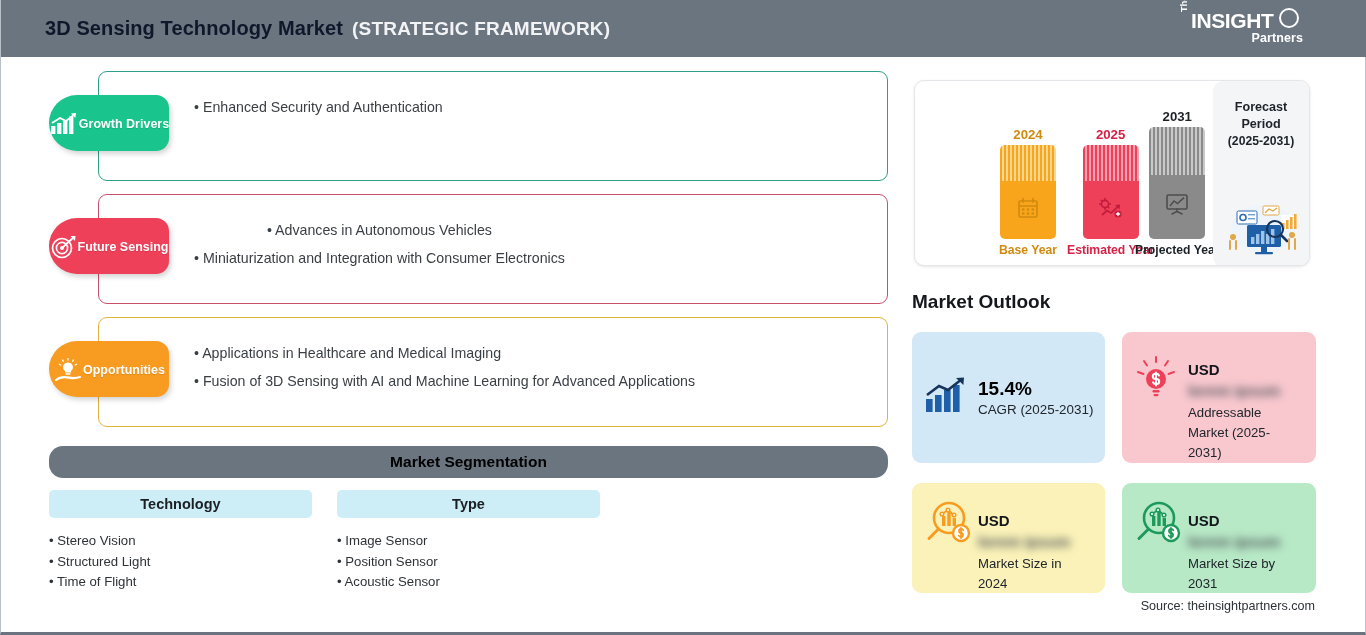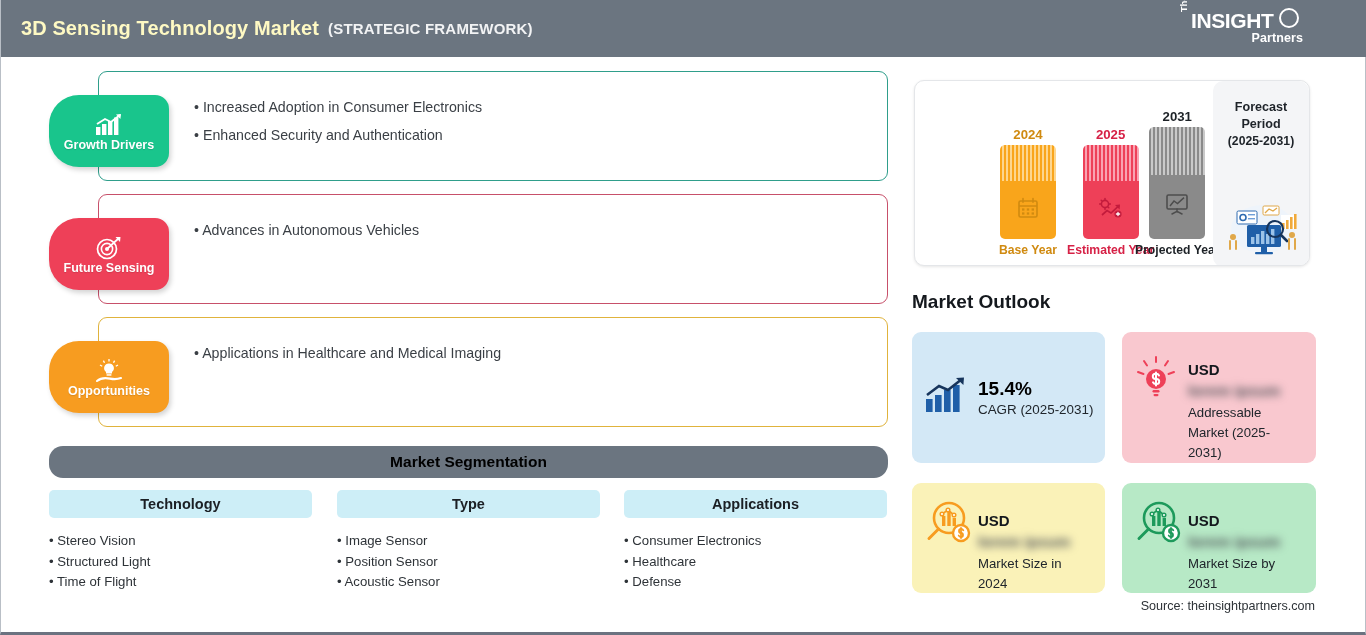--- a/index.html
+++ b/index.html
@@ -19,30 +19,30 @@
   }
 
   
   .header {
     position: absolute; left: 0; top: 0;
     width: 1366px; height: 57px;
     background: #6b7580;
     display: flex; align-items: center;
   }
   .header-title {
-    margin-left: 20px;
-    color: #fef9c3;
+    margin-left: 44px;
+    color: #0f172a;
     font-size: 20px; font-weight: bold;
     letter-spacing: .1px;
     white-space: nowrap;
   }
   .header-sub {
     margin-left: 9px;
     color: #f2f3f4;
-    font-size: 15px; font-weight: bold;
+    font-size: 19px; font-weight: bold;
     letter-spacing: .2px;
     white-space: nowrap;
   }
   .logo {
     position: absolute; right: 58px; top: 8px;
     width: 130px; height: 42px;
     color: #ffffff;
   }
   .logo-the {
     position: absolute; left: 0; top: 4px;
@@ -74,24 +74,24 @@
     position: absolute;
     left: 97px;
     width: 790px;
     border: 1px solid #cccccc;
     border-radius: 9px;
     background: #ffffff;
   }
   .badge {
     position: absolute;
     left: 48px; 
-    width: 120px; height: 72px;
+    width: 120px; height: 56px;
     border-radius: 30px 14px 14px 30px;
     color: #ffffff;
-    display: flex; flex-direction: column;
+    display: flex; flex-direction: row;
     align-items: center; justify-content: center;
     box-shadow: 2px 3px 5px rgba(0,0,0,.17);
     z-index: 5;
   }
   .badge-icon { height: 26px; display: flex; align-items: flex-end; }
   .badge-label {
     font-size: 12.5px; font-weight: bold;
     margin-top: 1px; white-space: nowrap;
     text-shadow: 0 1px 1px rgba(0,0,0,.12);
   }
@@ -237,41 +237,41 @@
             <rect x="8" y="11" width="4.4" height="11" fill="#fff"></rect>
             <rect x="14" y="8" width="4.4" height="14" fill="#fff"></rect>
             <rect x="20" y="4.5" width="4.4" height="17.5" fill="#fff"></rect>
             <path d="M3 11 L11 6 L17 9 L26 2" stroke="#fff" stroke-width="1.9" fill="none"></path>
             <path d="M22 1.5 L27 1 L26.4 6 Z" fill="#fff"></path>
           </svg>
         </span>
         <span class="badge-label">Growth Drivers</span>
       </div>
       <div class="bullets" style="top:36px;">
-        <div>Increased Adoption in Consumer Electronics</div>
         <div>Enhanced Security and Authentication</div>
       </div>
     </div>
 
     <div class="block">
       <div class="block-box" style="top:137px;height:110px;border-color:#c7506a;"></div>
       <div class="badge" style="top:161px;background:#ee4058;">
         <span class="badge-icon">
           <svg width="28" height="24" viewBox="0 0 28 24">
             <circle cx="12" cy="13" r="9.5" stroke="#fff" stroke-width="1.7" fill="none"></circle>
             <circle cx="12" cy="13" r="5.6" stroke="#fff" stroke-width="1.6" fill="none"></circle>
             <circle cx="12" cy="13" r="2" fill="#fff"></circle>
             <path d="M12 13 L24 2" stroke="#fff" stroke-width="1.7" fill="none"></path>
             <path d="M20.5 1 L25.5 1 L25 6 Z" fill="#fff"></path>
           </svg>
         </span>
         <span class="badge-label">Future Sensing</span>
       </div>
       <div class="bullets" style="top:159px;text-align:center;">
         <div>Advances in Autonomous Vehicles</div>
+        <div>Miniaturization and Integration with Consumer Electronics</div>
       </div>
     </div>
 
     <div class="block">
       <div class="block-box" style="top:260px;height:110px;border-color:#e0b33c;"></div>
       <div class="badge" style="top:284px;background:#f79c20;">
         <span class="badge-icon">
           <svg width="30" height="25" viewBox="0 0 30 25">
             <g stroke="#fff" stroke-width="1.3" fill="none">
               <path d="M15 1 L15 3.4"></path>
@@ -282,20 +282,21 @@
             </g>
             <path d="M15 5.4 a4.8 4.8 0 0 1 3 8.6 l0 1.6 l-6 0 l0 -1.6 a4.8 4.8 0 0 1 3 -8.6 z" fill="#fff"></path>
             <rect x="12.6" y="16.2" width="4.8" height="1.5" fill="#fff"></rect>
             <path d="M3 23 C7 19.5 12 19.8 16 20.6 C19 21.2 23 21.5 27 20" stroke="#fff" stroke-width="2.1" fill="none" stroke-linecap="round"></path>
           </svg>
         </span>
         <span class="badge-label">Opportunities</span>
       </div>
       <div class="bullets" style="top:282px;">
         <div>Applications in Healthcare and Medical Imaging</div>
+        <div>Fusion of 3D Sensing with AI and Machine Learning for Advanced Applications</div>
       </div>
     </div>
   </div>
 
   <div class="seg-title">Market Segmentation</div>
 
   <div class="seg-col c1">
     <div class="seg-head">Technology</div>
     <div class="seg-items">
       <div>Stereo Vision</div>
@@ -306,28 +307,20 @@
 
   <div class="seg-col c2">
     <div class="seg-head">Type</div>
     <div class="seg-items">
       <div>Image Sensor</div>
       <div>Position Sensor</div>
       <div>Acoustic Sensor</div>
     </div>
   </div>
 
-  <div class="seg-col c3">
-    <div class="seg-head">Applications</div>
-    <div class="seg-items">
-      <div>Consumer Electronics</div>
-      <div>Healthcare</div>
-      <div>Defense</div>
-    </div>
-  </div>
 
   <div class="timeline">
 
 
     <div class="tl-col" style="left:84px;">
       <div class="tl-year" style="color:#d08a10;">2024</div>
       <div class="tl-bar">
         <div class="stripes" style="background:repeating-linear-gradient(90deg,#f9a51b 0 2px,#fdd68f 2px 4px);"></div>
         <div class="solid" style="background:#f9a51b;"></div>
         <div class="bicon">

